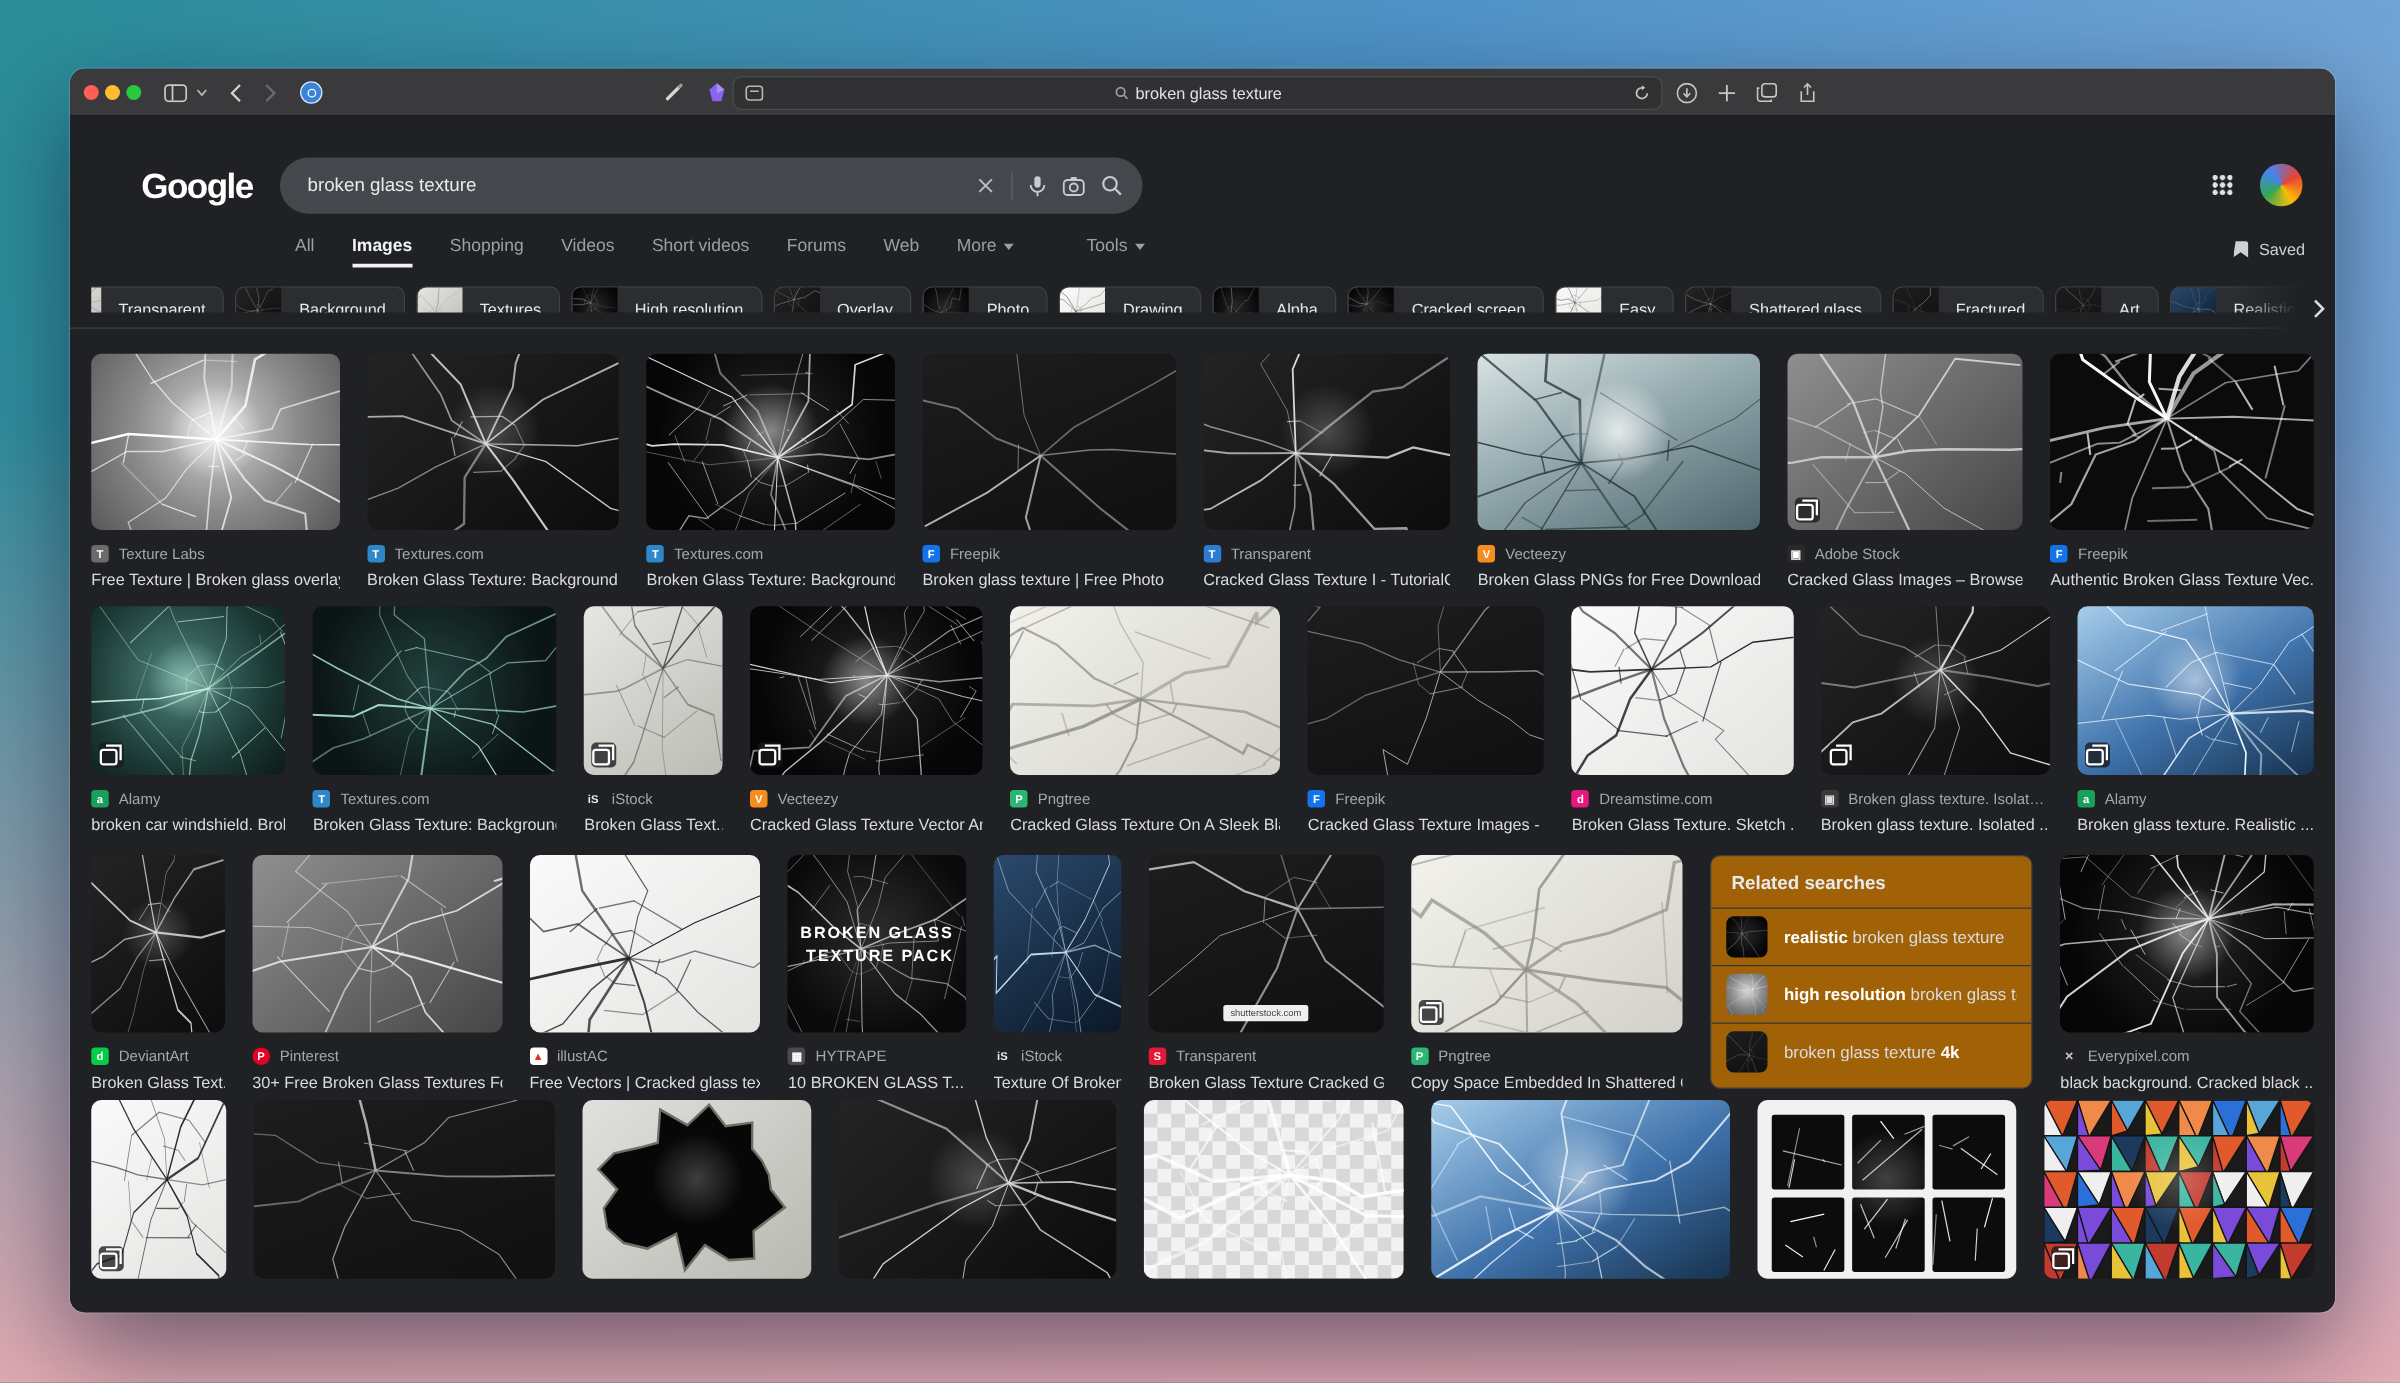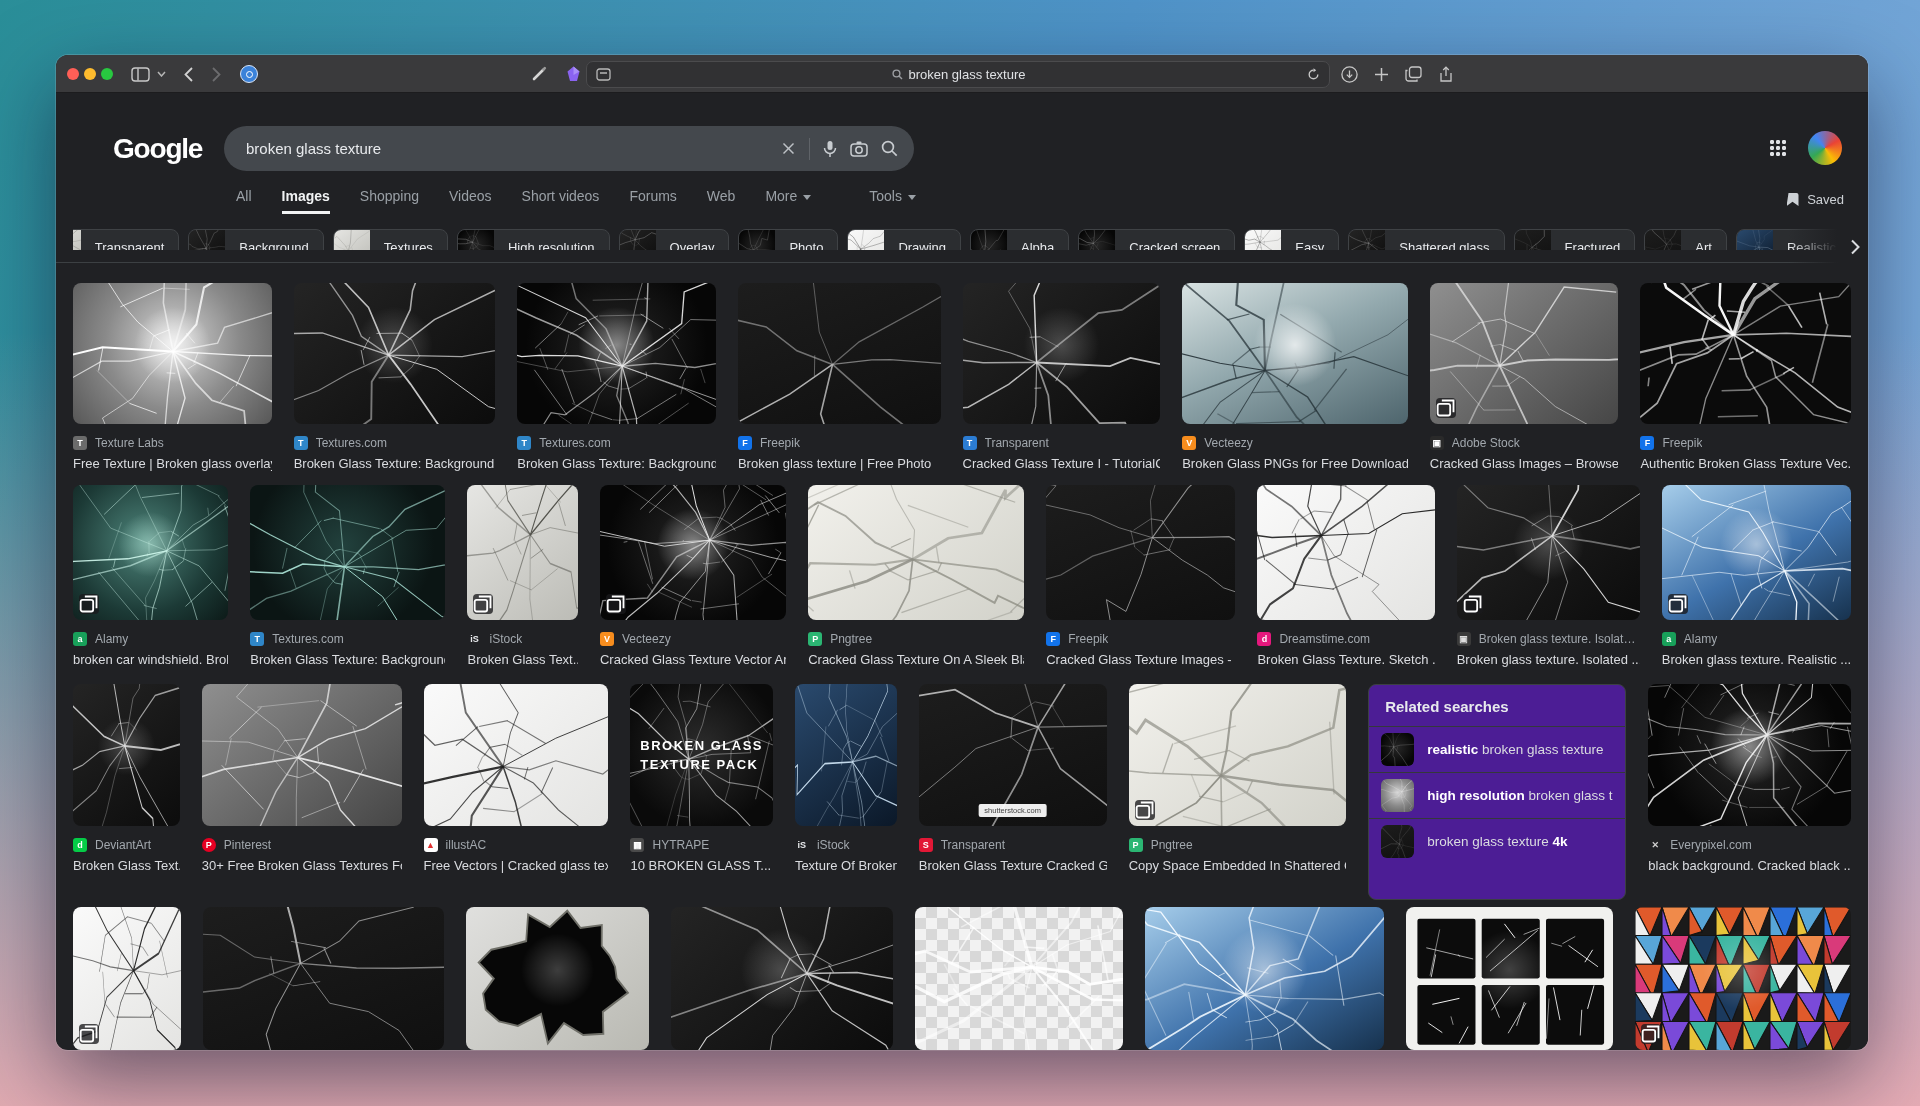--- a/index.html
+++ b/index.html
@@ -67,31 +67,31 @@
   .grid{ padding:20px 17px 0; }
   .grow{ display:flex; gap:22px; }
   .cell{ min-width:0; position:relative; }
   .thumb{ position:relative; border-radius:8px; overflow:hidden; }
   .thumb svg{ position:absolute; inset:0; width:100%; height:100%; }
   .glow{ position:absolute; inset:0; pointer-events:none; }
   .badge{ position:absolute; left:6px; bottom:6px; width:20px; height:20px; border-radius:4px;
     background:rgba(25,25,28,.78); display:flex; align-items:center; justify-content:center; z-index:3; }
   .overlaytext{ position:absolute; inset:0; display:flex; flex-direction:column; align-items:center;
     justify-content:center; z-index:2; color:#fff; font-weight:700; letter-spacing:1.5px;
-    font-size:13px; line-height:1.5; text-align:left; }
+    font-size:13px; line-height:1.5; text-align:right; }
   .watermark{ position:absolute; left:50%; bottom:9px; transform:translateX(-50%);
     background:rgba(255,255,255,.93); color:#444; font-size:7.5px; padding:2px 6px;
     border-radius:2px; white-space:nowrap; z-index:2; }
   .srcline{ display:flex; align-items:center; gap:8px; margin-top:11px; height:16px; }
   .fav{ width:14px; height:14px; border-radius:3px; display:flex; align-items:center;
     justify-content:center; font-size:9px; font-weight:700; flex:0 0 14px; overflow:hidden; }
   .srctext{ font-size:12px; color:#a2a8ae; white-space:nowrap; overflow:hidden; text-overflow:ellipsis; }
   .rtitle{ margin-top:5px; font-size:13px; color:#dadce0; white-space:nowrap; overflow:hidden; }
   
-  .panel{ height:216px; border:1px solid #3c4043; border-radius:8px; background:#4c1d95; overflow:hidden; }
+  .panel{ height:187px; border:1px solid #3c4043; border-radius:8px; background:#a16207; overflow:hidden; }
   .panel .ptitle{ font-size:15px; font-weight:700; color:#e8eaed; padding:13px 16px 11px; }
   .pitem{ display:flex; align-items:center; gap:13px; padding:6px 12px; border-top:1px solid #35383b; }
   .pitem .pthumb{ width:33px; height:33px; border-radius:6px; overflow:hidden; position:relative; flex:0 0 33px; }
   .pitem .pthumb svg{ position:absolute; inset:0; width:100%; height:100%; }
   .pitem .ptext{ font-size:13.5px; color:#dadce0; white-space:nowrap; overflow:hidden; }
   .pitem .ptext b{ color:#fff; }
 </style>
 </head>
 <body>
 

